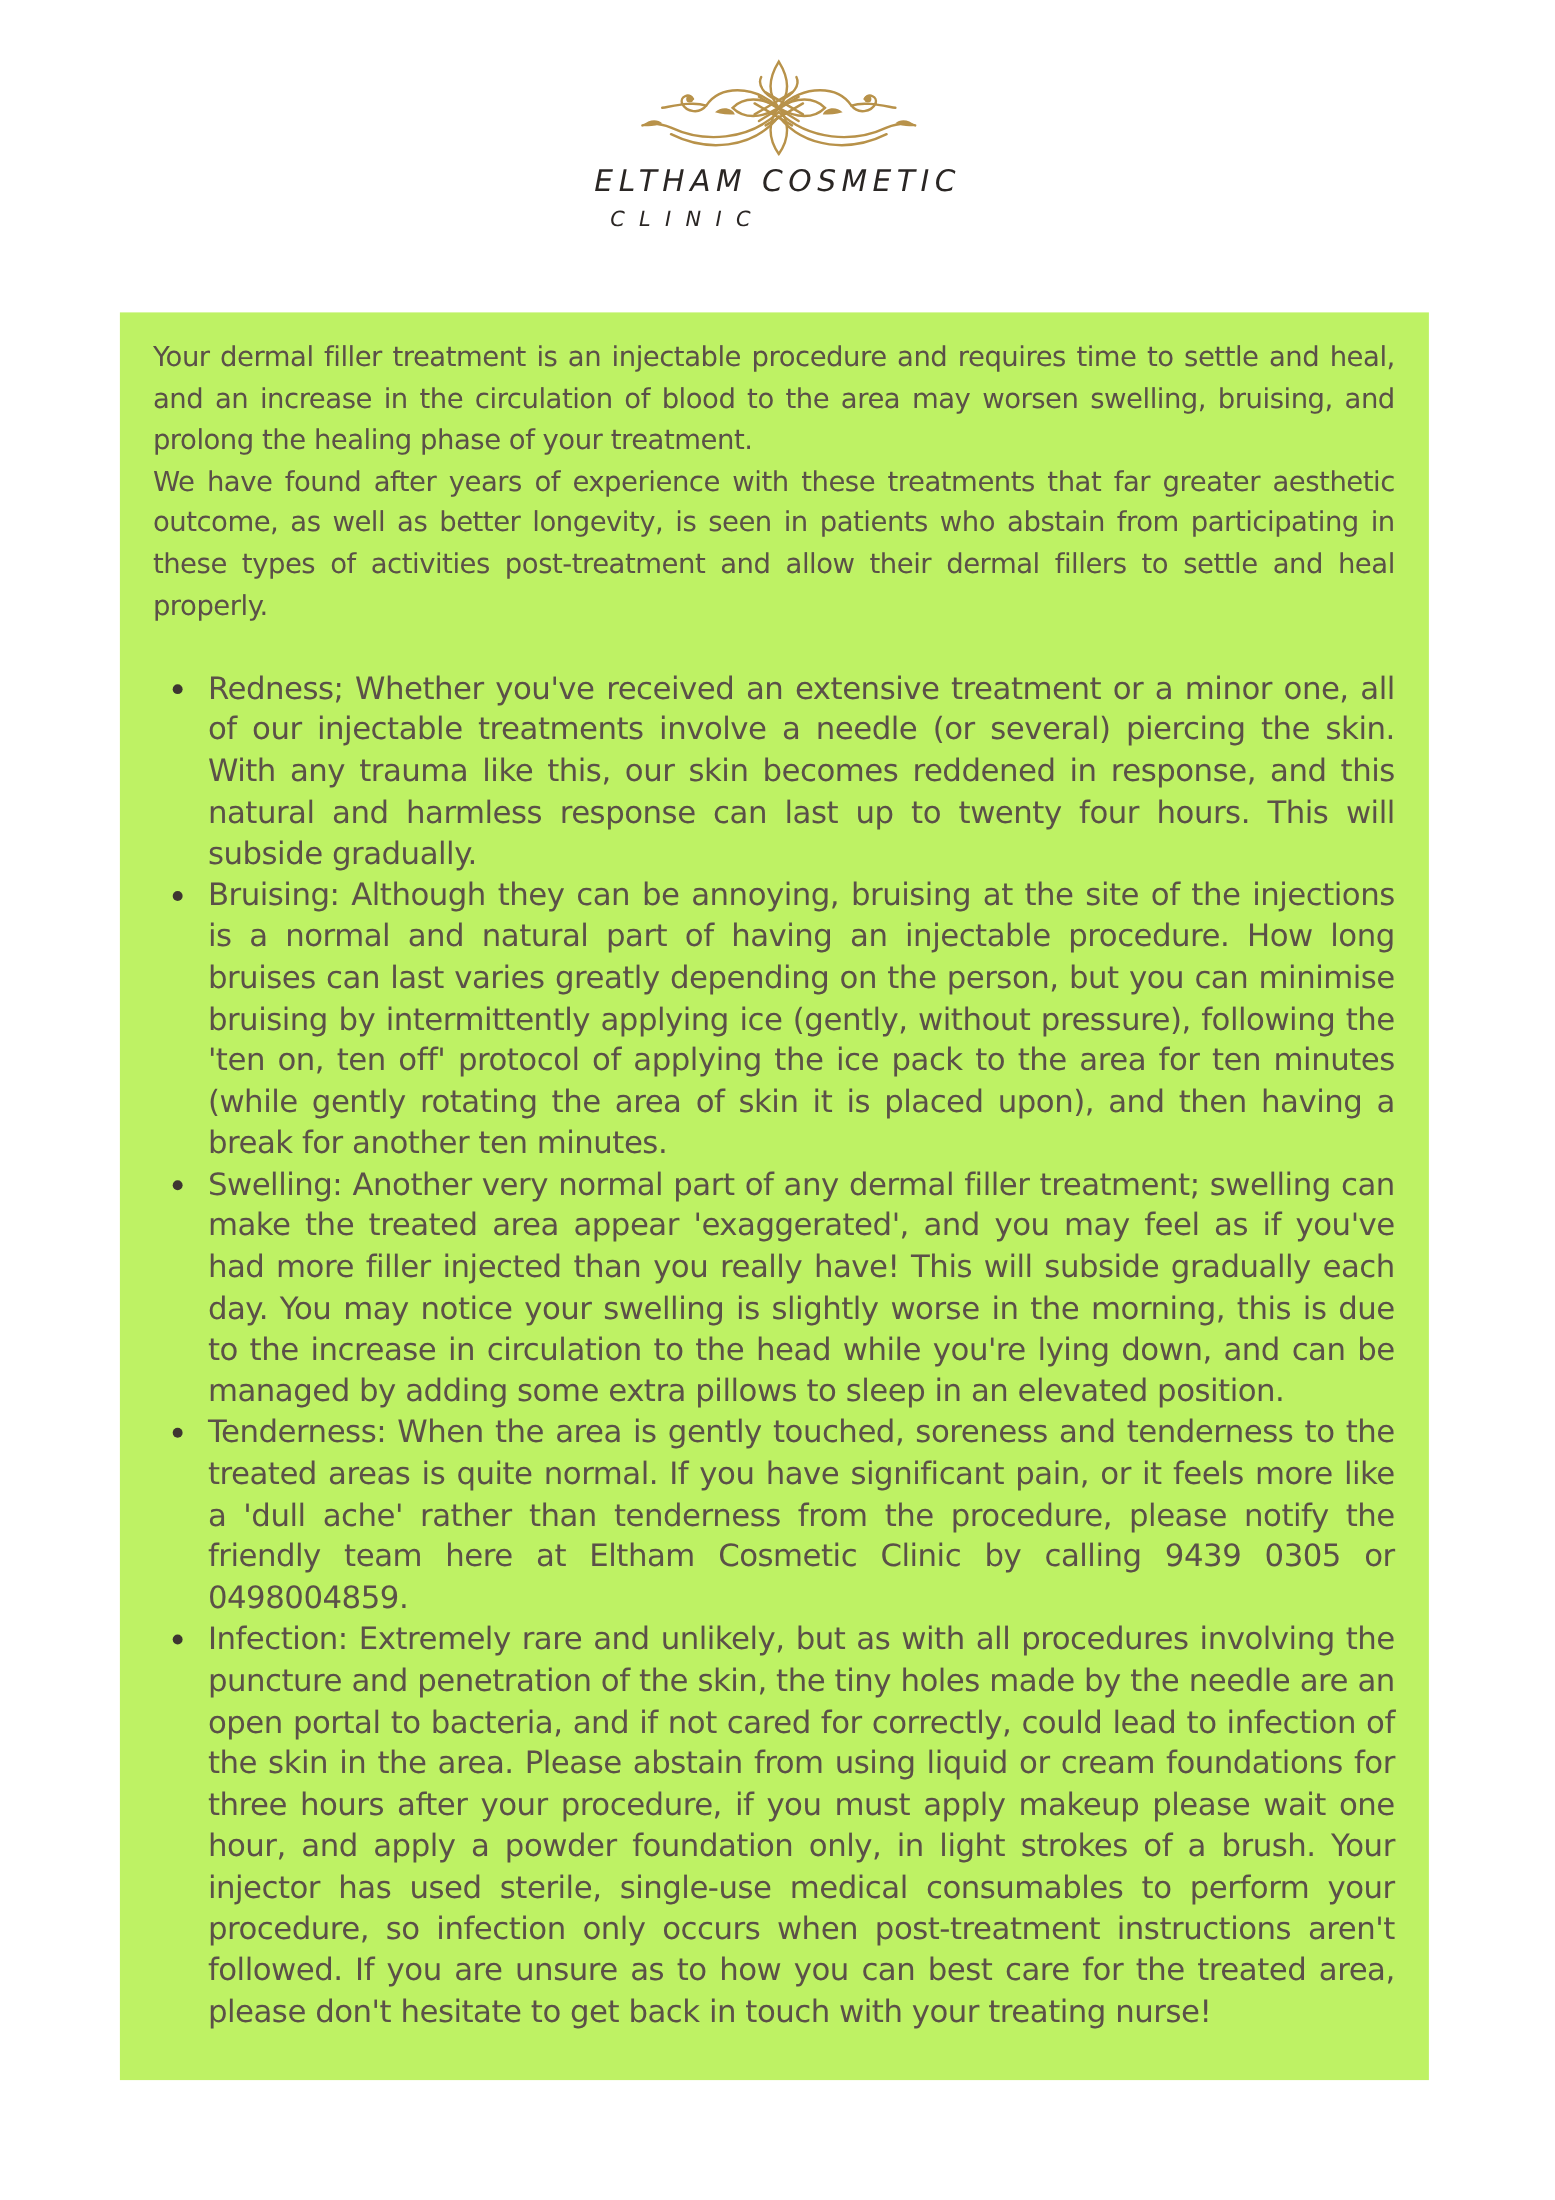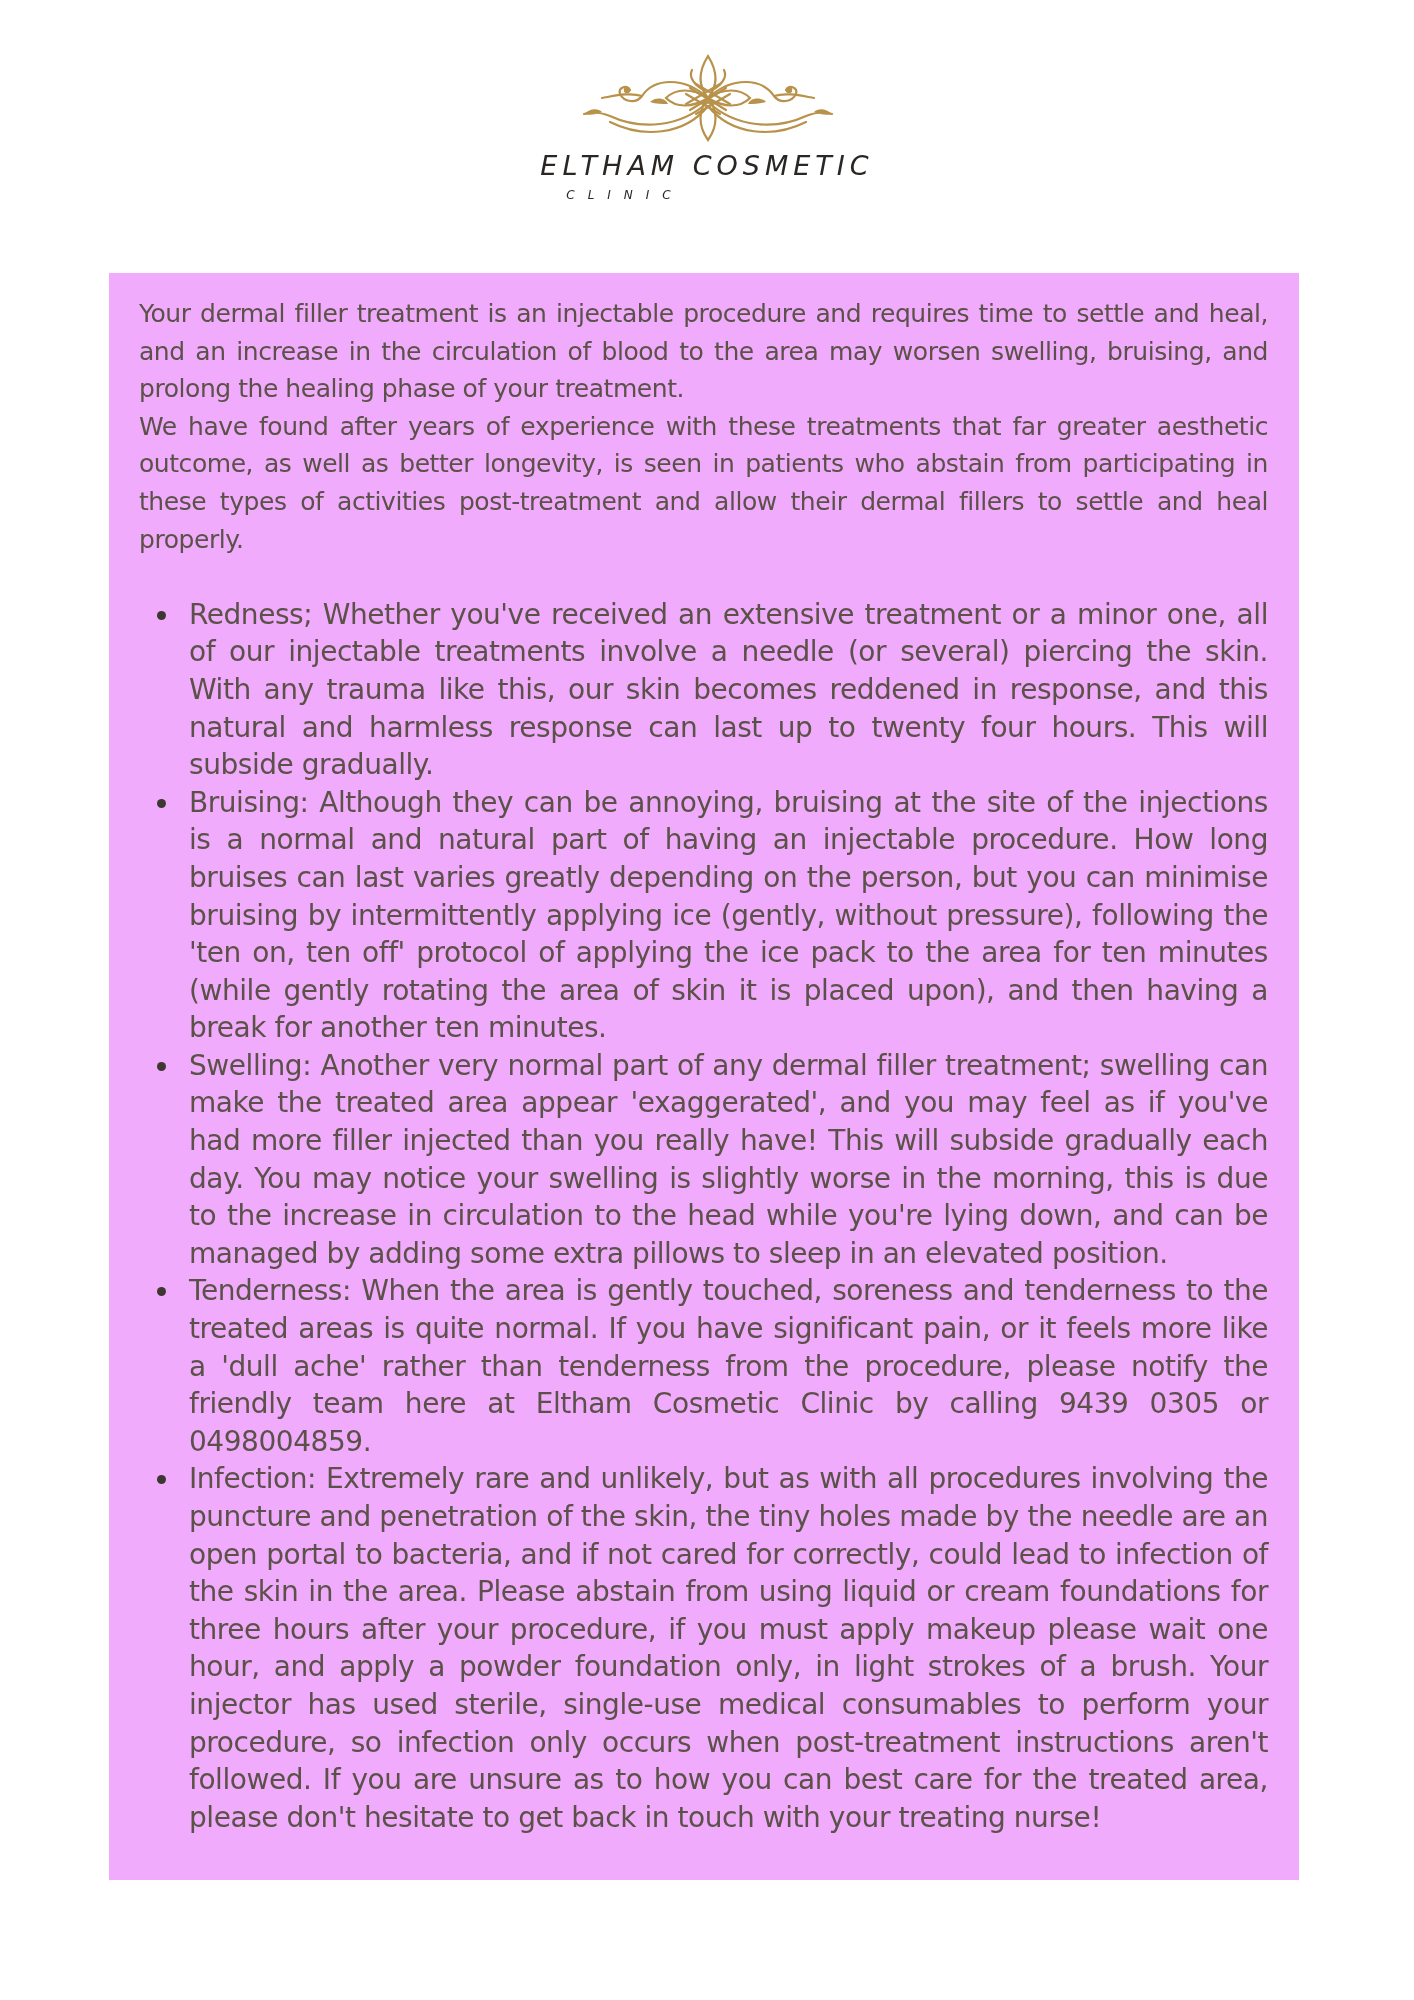--- a/index.html
+++ b/index.html
@@ -42,33 +42,33 @@
       color: #2a2624;
       font-weight: normal;
     }
     .brand-sub {
       position: absolute;
       left: 0;
       width: 1240px;
       top: 188px;
       text-align: center;
       font-family: "DejaVu Sans", sans-serif;
-      font-size: 12px;
+      font-size: 19px;
       letter-spacing: 13px;
       color: #2a2624;
       padding-left: 10px;
       box-sizing: border-box;
     }
     .panel {
       position: absolute;
       left: 109px;
-      top: 273px;
+      top: 284px;
       width: 1190px;
       height: 1607px;
-      background: #f0abfc;
+      background: #bef264;
       box-sizing: border-box;
       padding: 22px 31px 0 30px;
     }
     .para {
       margin: 0;
       font-size: 25px;
       line-height: 37.6px;
       text-align: justify;
       color: #5b5148;
       letter-spacing: -0.45px;

